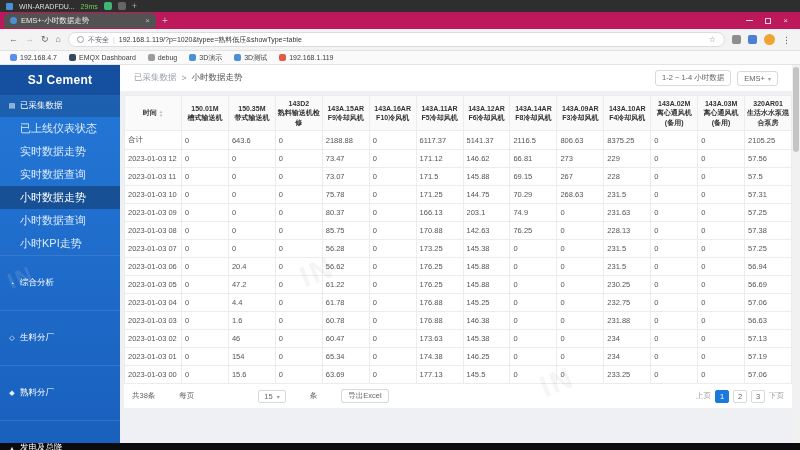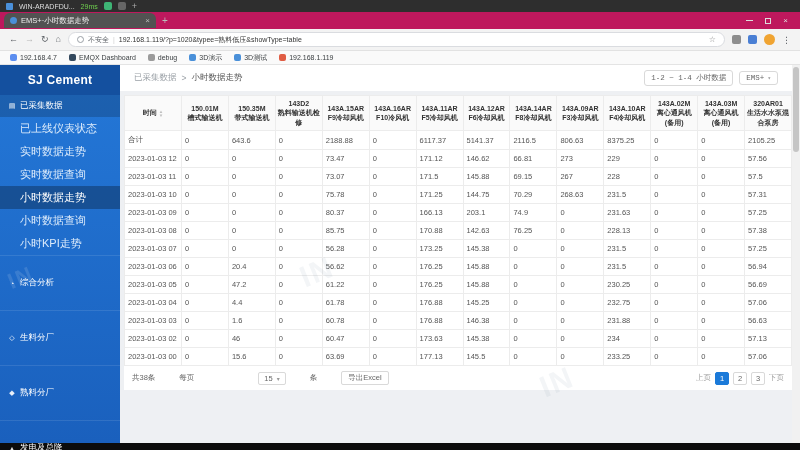--- a/index.html
+++ b/index.html
@@ -59,21 +59,21 @@
   .subitem { padding:4px 6px 4px 20px; font-size:11px; color:#dcebfb; white-space:nowrap; }
   .subitem.active { background:rgba(0,0,0,.28); color:#fff; }
   .secitem { display:flex; align-items:center; gap:4px; padding:21px 8px; font-size:8.5px; border-top:1px solid rgba(255,255,255,.10); white-space:nowrap; }
   .sidebar-bottom { margin-top:auto; background:#18a695; display:flex; align-items:flex-start; gap:4px; padding:21px 8px; font-size:8px; white-space:nowrap; }
 
   .main { flex:1; display:flex; flex-direction:column; min-width:0; padding-right:8px; }
   .content-header { height:26px; background:#fff; display:flex; align-items:center; padding:0 14px; flex:0 0 auto; }
   .breadcrumb { font-size:8.5px; color:#9aa0a6; display:flex; gap:5px; align-items:center; }
   .breadcrumb .current { color:#555; }
   .header-right { margin-left:auto; display:flex; gap:6px; align-items:center; }
-  .range-box, .select-box { border:1px solid #d9d9d9; border-radius:3px; background:#fff; padding:2px 6px; font-size:7.5px; color:#666; display:flex; align-items:center; gap:3px; white-space:nowrap;font-family:Liberation Mono, monospace; }
+  .range-box, .select-box { border:1px solid #d9d9d9; border-radius:3px; background:#fff; padding:2px 6px; font-size:7.5px; color:#666; display:flex; align-items:center; gap:3px; white-space:nowrap; }
   .caret { font-size:6px; color:#999; }
 
   .table-card { margin:4px 0 0 4px; background:#fff; display:flex; flex-direction:column; }
   table { width:100%; border-collapse:collapse; table-layout:fixed; }
   th { background:#fafafa; border:1px solid #ececec; font-size:7px; color:#333; padding:3px 1px; vertical-align:middle; font-weight:bold; word-break:break-all; line-height:1.35; text-align:center; }
   th.time-col { width:57px; }
   .th-code, .th-name { word-break:break-all; }
   .sorter { display:inline-flex; flex-direction:column; margin-left:2px; color:#bfbfbf; font-size:4.5px; line-height:3.5px; vertical-align:middle; }
   td { border:1px solid #ececec; font-size:7.5px; color:#555; padding:4px 3px; white-space:nowrap; overflow:hidden; text-align:left; }
   .time-cell { color:#555; }
@@ -489,20 +489,36 @@
                 <td>173.63</td>
                 <td>145.38</td>
                 <td>0</td>
                 <td>0</td>
                 <td>234</td>
                 <td>0</td>
                 <td>0</td>
                 <td>57.13</td>
               </tr>
               <tr>
+                <td class="time-cell">2023-01-03 01</td>
+                <td>0</td>
+                <td>154</td>
+                <td>0</td>
+                <td>65.34</td>
+                <td>0</td>
+                <td>174.38</td>
+                <td>146.25</td>
+                <td>0</td>
+                <td>0</td>
+                <td>234</td>
+                <td>0</td>
+                <td>0</td>
+                <td>57.19</td>
+              </tr>
+              <tr>
                 <td class="time-cell">2023-01-03 00</td>
                 <td>0</td>
                 <td>15.6</td>
                 <td>0</td>
                 <td>63.69</td>
                 <td>0</td>
                 <td>177.13</td>
                 <td>145.5</td>
                 <td>0</td>
                 <td>0</td>

